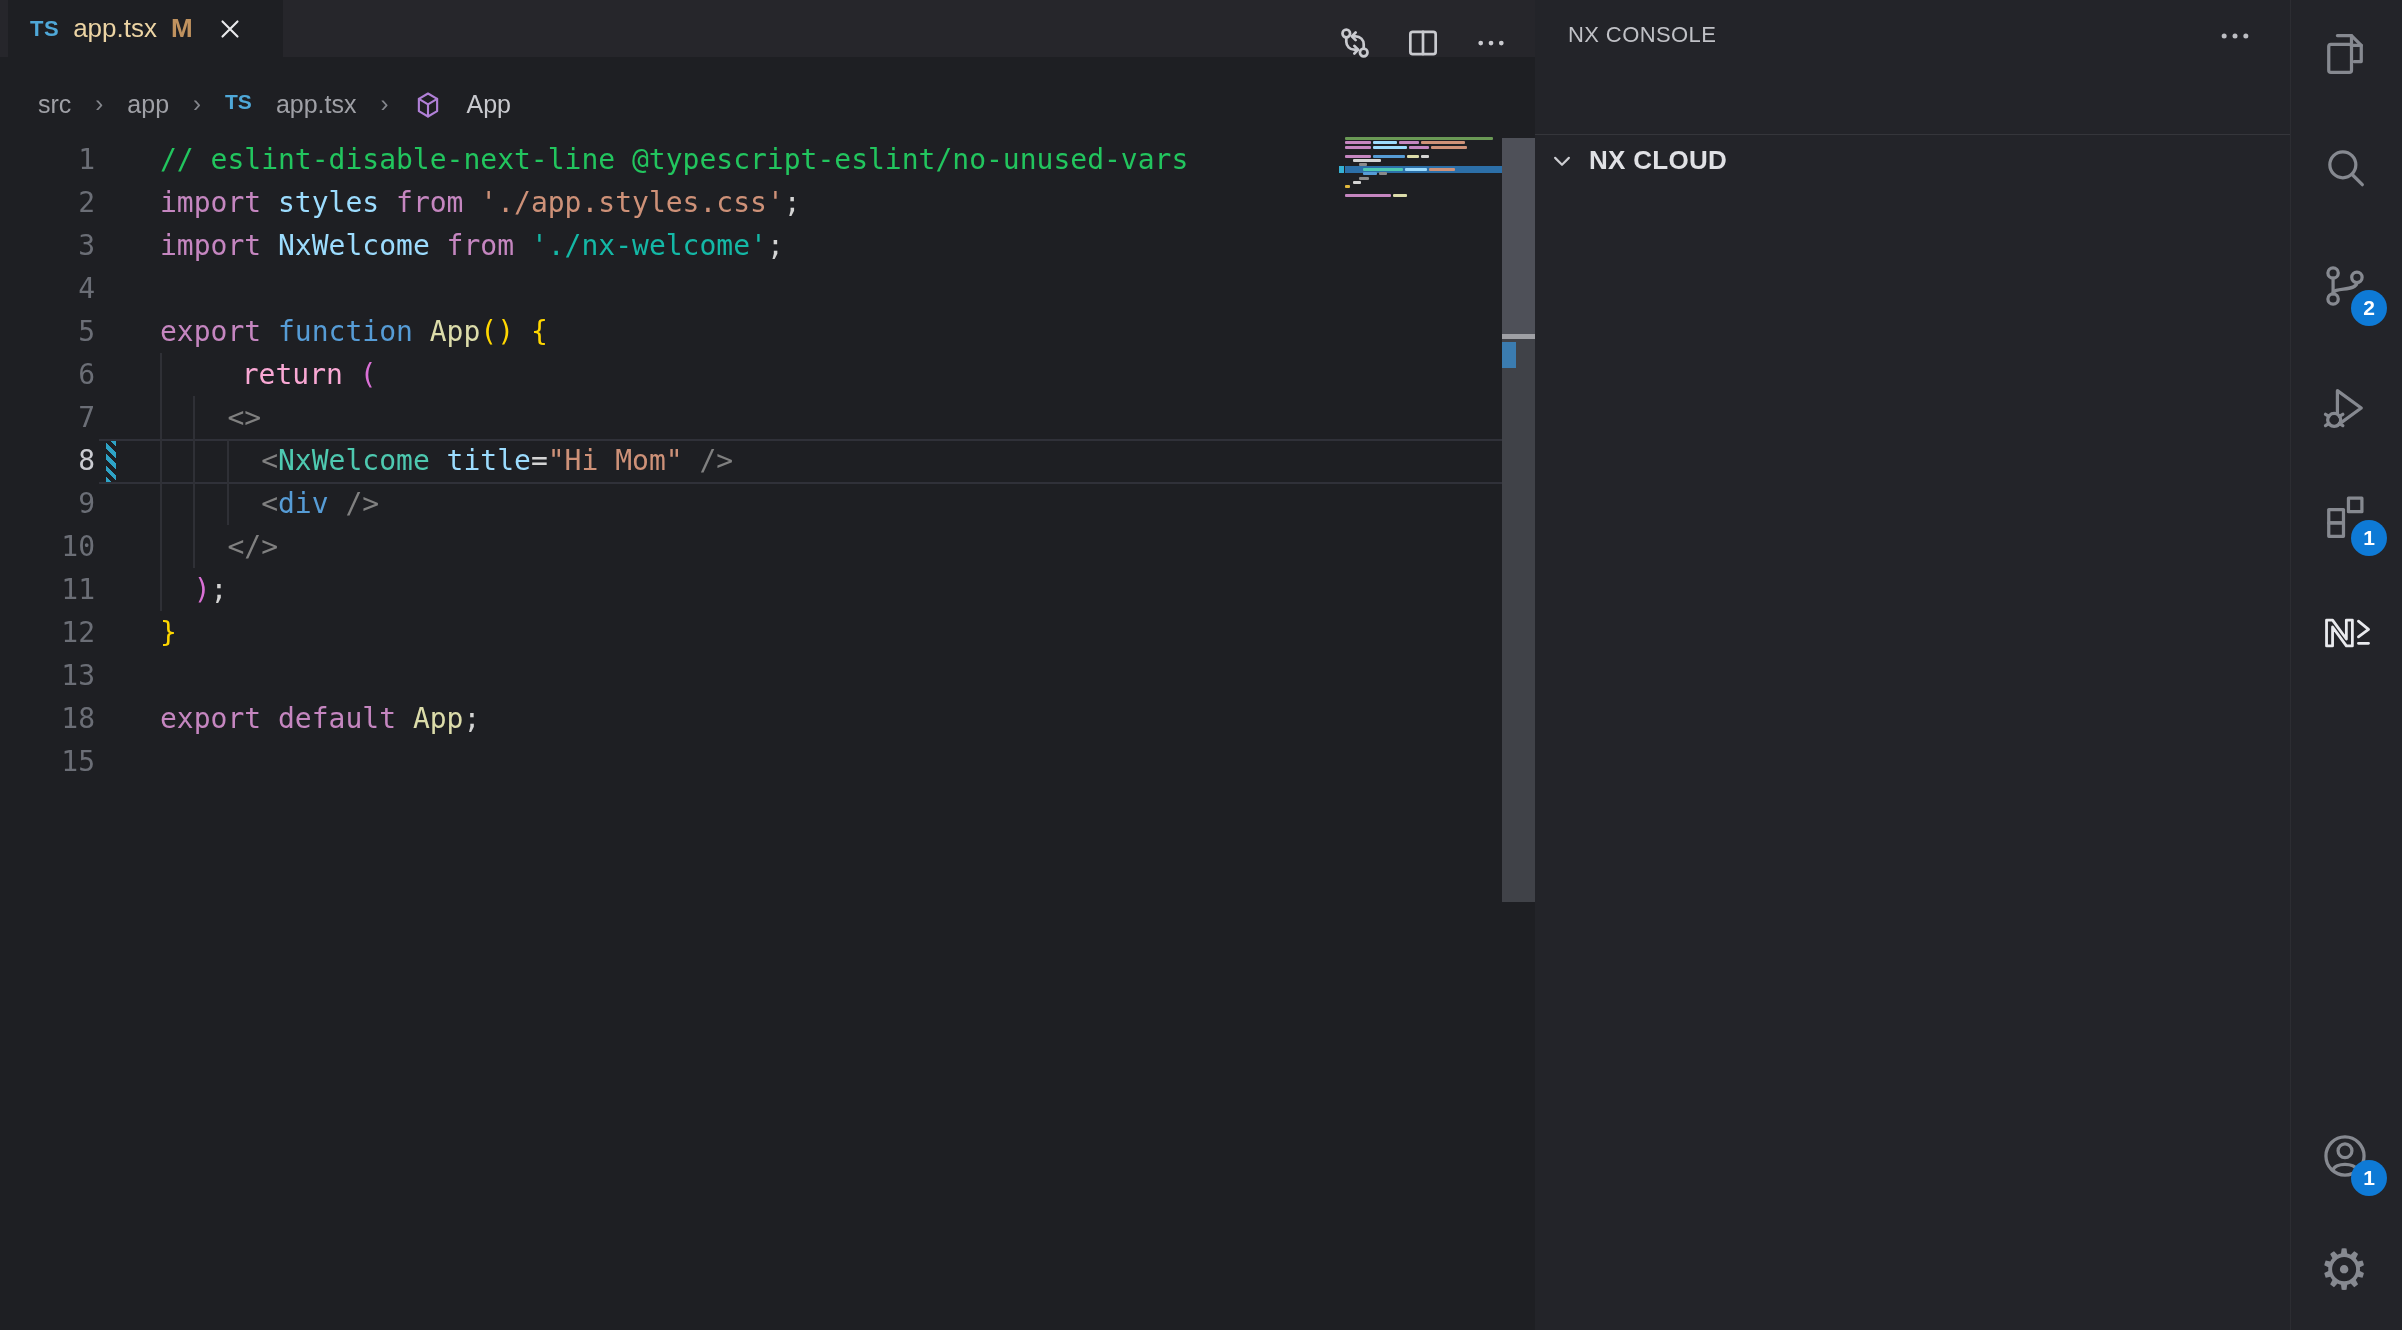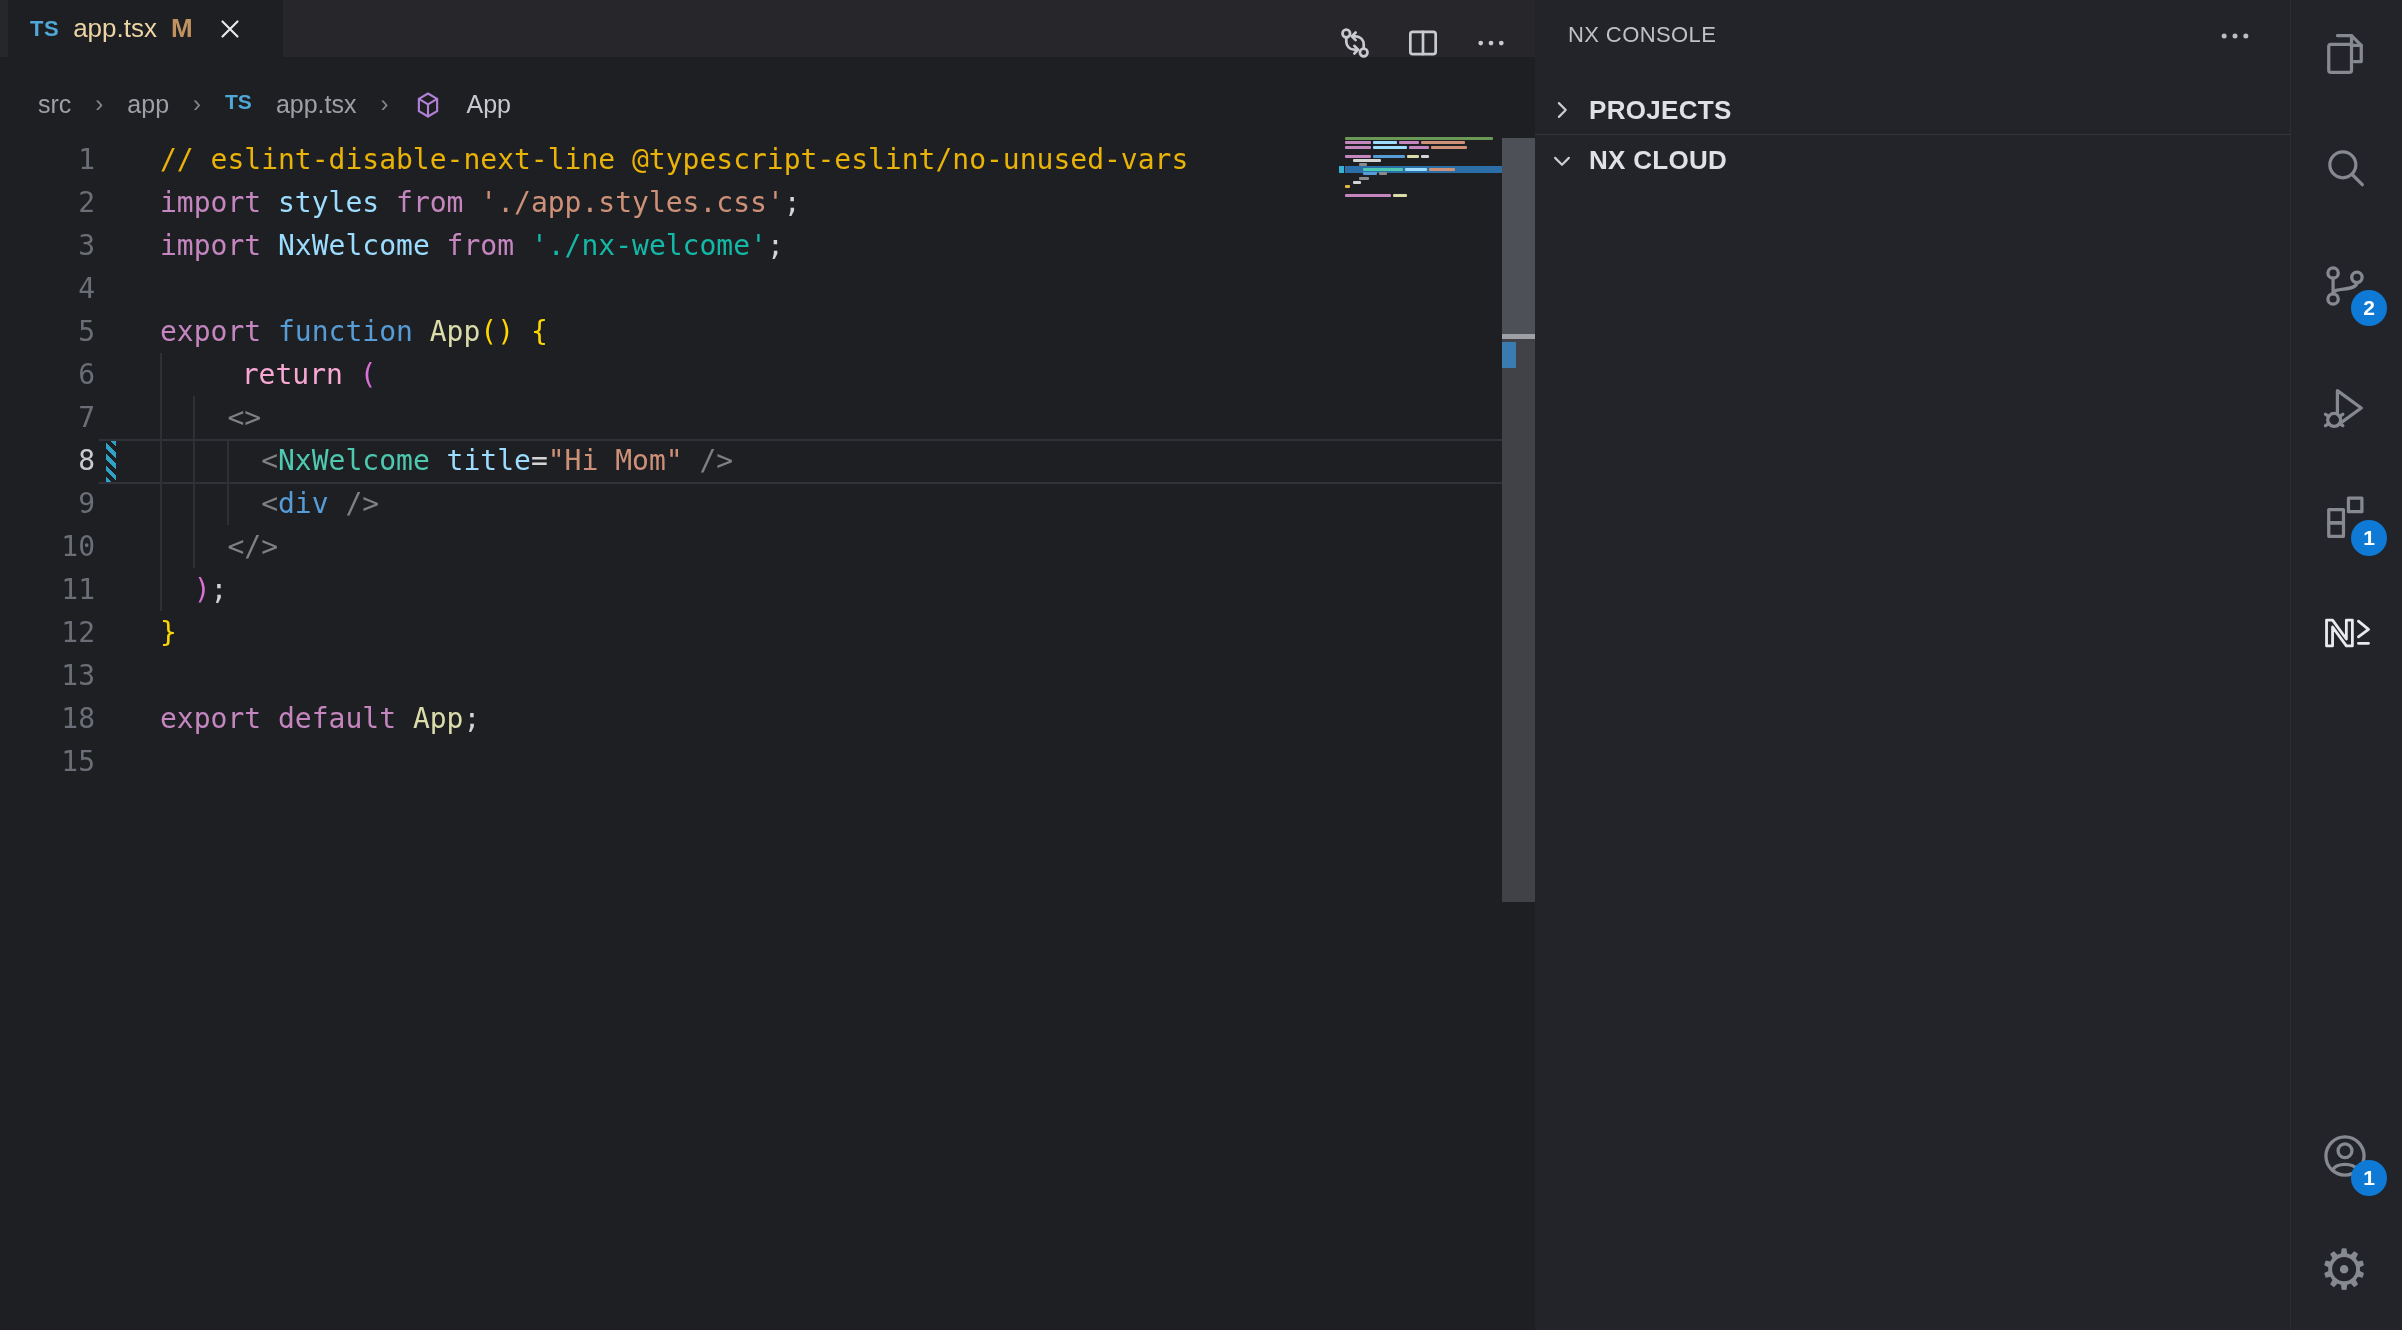--- a/index.html
+++ b/index.html
@@ -135,21 +135,21 @@
       <div class="ln-num active">8</div>
       <div class="ln-num">9</div>
       <div class="ln-num">10</div>
       <div class="ln-num">11</div>
       <div class="ln-num">12</div>
       <div class="ln-num">13</div>
       <div class="ln-num">18</div>
       <div class="ln-num">15</div>
     </div>
   <div id="code-lines">
-      <div class="code-line"><span style="color: #eab308;">// eslint-disable-next-line @typescript-eslint/no-unused-vars</span></div>
+      <div class="code-line"><span style="color: #22c55e;">// eslint-disable-next-line @typescript-eslint/no-unused-vars</span></div>
       <div class="code-line"><span style="color: rgb(197, 134, 192);">import </span><span style="color: rgb(156, 220, 254);">styles</span><span style="color: rgb(197, 134, 192);"> from </span><span style="color: rgb(206, 145, 120);">'./app.styles.css'</span><span style="color: rgb(212, 212, 212);">;</span></div>
       <div class="code-line"><span style="color: rgb(197, 134, 192);">import </span><span style="color: rgb(156, 220, 254);">NxWelcome</span><span style="color: rgb(197, 134, 192);"> from </span><span style="color: #14b8a6;">'./nx-welcome'</span><span style="color: rgb(212, 212, 212);">;</span></div>
       <div class="code-line"></div>
       <div class="code-line"><span style="color: rgb(197, 134, 192);">export </span><span style="color: rgb(86, 156, 214);">function </span><span style="color: rgb(220, 220, 170);">App</span><span style="color: rgb(255, 215, 0);">()</span><span style="color: rgb(212, 212, 212);"> </span><span style="color: rgb(255, 215, 0);">{</span></div>
       <div class="code-line"><span style="color: rgb(212, 212, 212);">  </span><span style="color: #f9a8d4; margin-left: 48px;">return</span><span style="color: rgb(212, 212, 212);"> </span><span style="color: rgb(218, 112, 214);">(</span></div>
       <div class="code-line"><span style="color: rgb(212, 212, 212);">    </span><span style="color: rgb(128, 128, 128);">&lt;&gt;</span></div>
       <div class="code-line"><span style="color: rgb(212, 212, 212);">      </span><span style="color: rgb(128, 128, 128);">&lt;</span><span style="color: rgb(78, 201, 176);">NxWelcome</span><span style="color: rgb(212, 212, 212);"> </span><span style="color: rgb(156, 220, 254);">title</span><span style="color: rgb(212, 212, 212);">=</span><span style="color: rgb(206, 145, 120);">"Hi Mom"</span><span style="color: rgb(212, 212, 212);"> </span><span style="color: rgb(128, 128, 128);">/&gt;</span></div>
       <div class="code-line"><span style="color: rgb(212, 212, 212);">      </span><span style="color: rgb(128, 128, 128);">&lt;</span><span style="color: rgb(86, 156, 214);">div</span><span style="color: rgb(212, 212, 212);"> </span><span style="color: rgb(128, 128, 128);">/&gt;</span></div>
       <div class="code-line"><span style="color: rgb(212, 212, 212);">    </span><span style="color: rgb(128, 128, 128);">&lt;/&gt;</span></div>
       <div class="code-line"><span style="color: rgb(212, 212, 212);">  </span><span style="color: rgb(218, 112, 214);">)</span><span style="color: rgb(212, 212, 212);">;</span></div>
@@ -224,26 +224,20 @@
   <div id="panel">
     <div id="panel-header">
       <span id="panel-title">NX CONSOLE</span>
       <span id="panel-more"><svg viewBox="0 0 24 24" width="100%" height="100%" fill="none" stroke="currentColor" stroke-width="1.7" stroke-linecap="round" stroke-linejoin="round">
             <circle cx="5.5" cy="12" r="1.5" fill="currentColor" stroke="none"></circle>
             <circle cx="12" cy="12" r="1.5" fill="currentColor" stroke="none"></circle>
             <circle cx="18.5" cy="12" r="1.5" fill="currentColor" stroke="none"></circle>
           </svg></span>
     </div>
 
-    <div class="sec-row" id="row-projects">
-      <span class="sec-chev"><svg viewBox="0 0 24 24" width="100%" height="100%" fill="none" stroke="currentColor" stroke-width="1.7" stroke-linecap="round" stroke-linejoin="round">
-            <path d="M9.5 6.5 L15 12 L9.5 17.5"></path>
-          </svg></span>
-      <span class="sec-label">PROJECTS</span>
-    </div>
     <div class="sec-row" id="row-nxcloud">
       <span class="sec-chev"><svg viewBox="0 0 24 24" width="100%" height="100%" fill="none" stroke="currentColor" stroke-width="1.7" stroke-linecap="round" stroke-linejoin="round">
             <path d="M6.5 9.5 L12 15 L17.5 9.5"></path>
           </svg></span>
       <span class="sec-label">NX CLOUD</span>
     </div>
 
   </div>
 
   <div id="activitybar">

